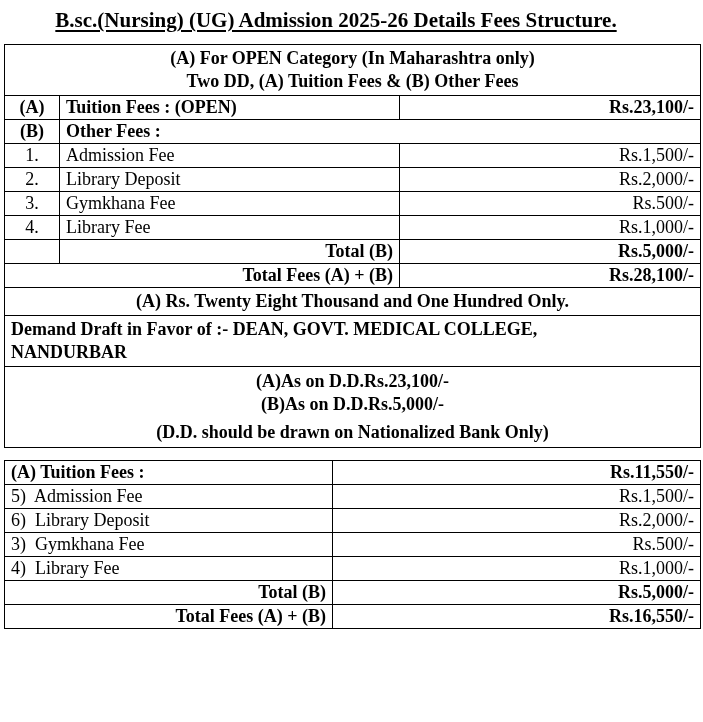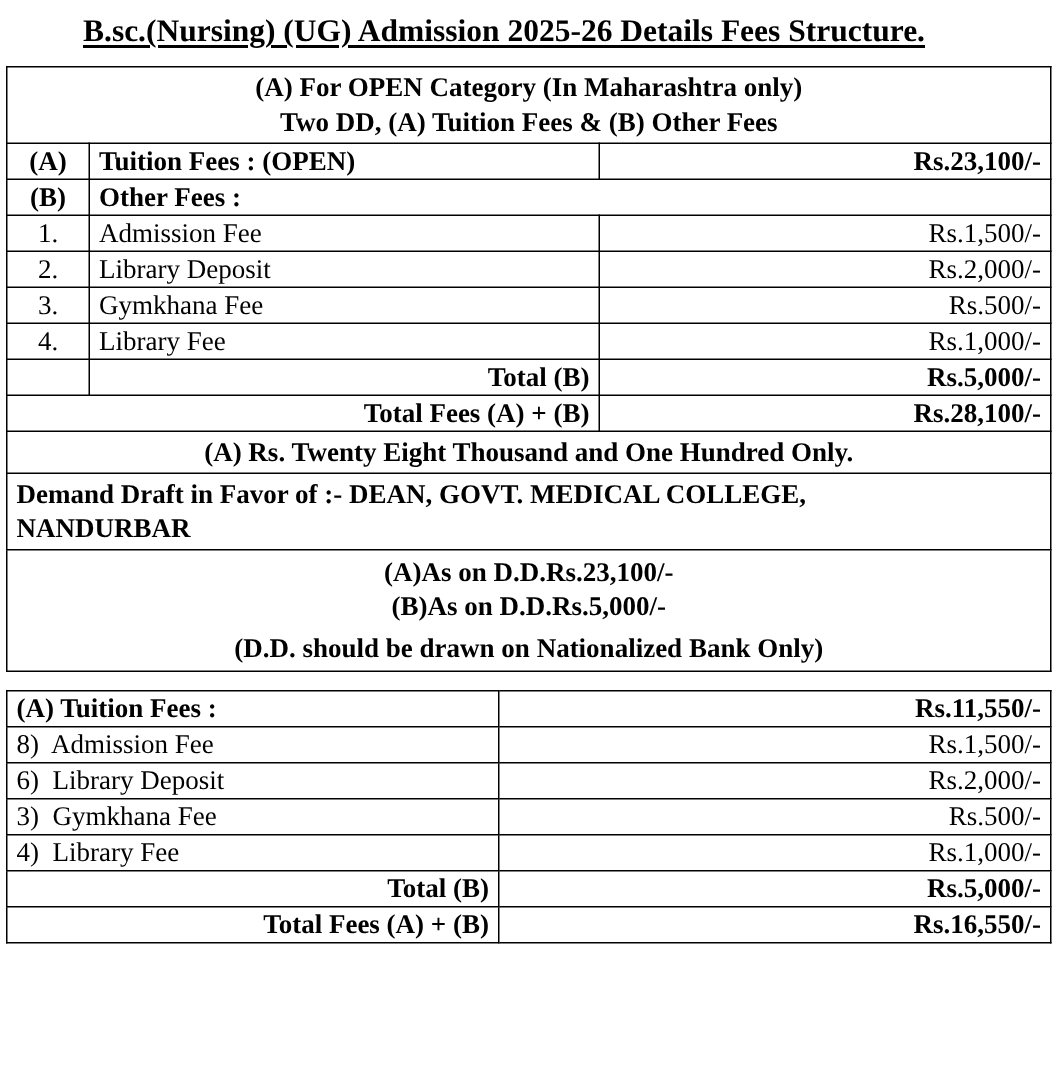--- a/index.html
+++ b/index.html
@@ -99,21 +99,21 @@
   <colgroup>
       <col style="width:328px">
       <col style="width:368px">
     </colgroup>
   <tbody>
   <tr>
     <td class="b">(A) Tuition Fees :</td>
     <td class="b r">Rs.11,550/-</td>
   </tr>
   <tr>
-    <td style="white-space:pre;">8)  Admission Fee</td>
+    <td style="white-space:pre;">5)  Admission Fee</td>
     <td class="r">Rs.1,500/-</td>
   </tr>
   <tr>
     <td style="white-space:pre;">6)  Library Deposit</td>
     <td class="r">Rs.2,000/-</td>
   </tr>
   <tr>
     <td style="white-space:pre;">3)  Gymkhana Fee</td>
     <td class="r">Rs.500/-</td>
   </tr>

